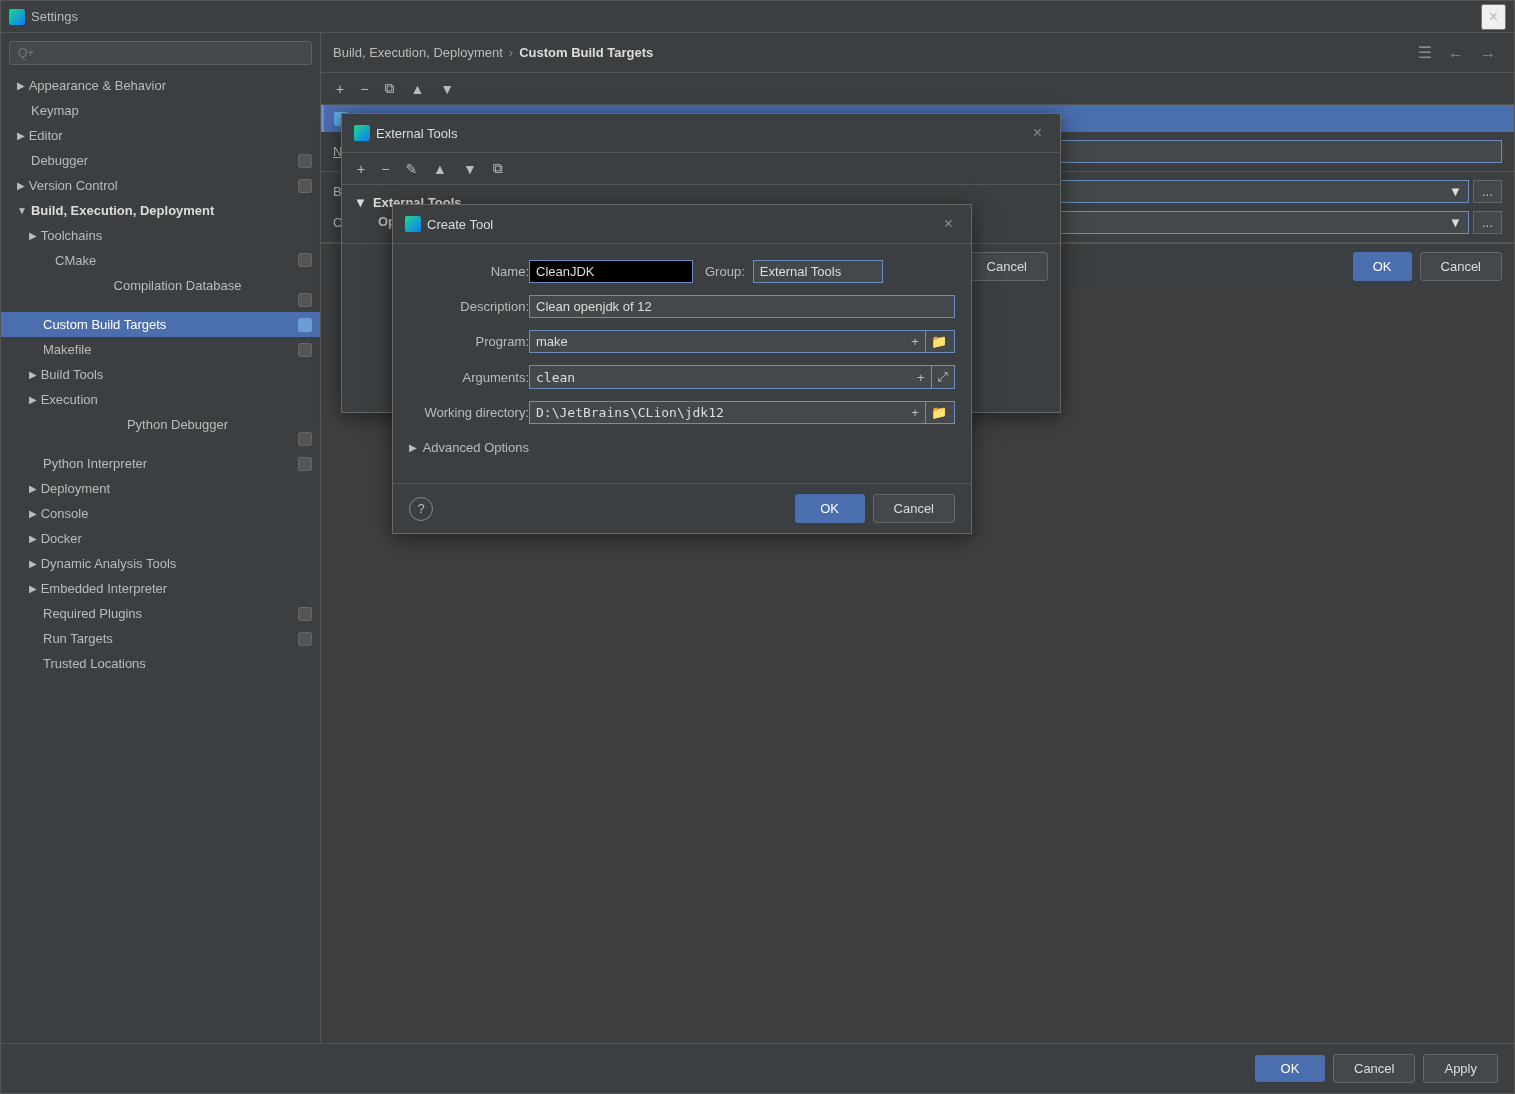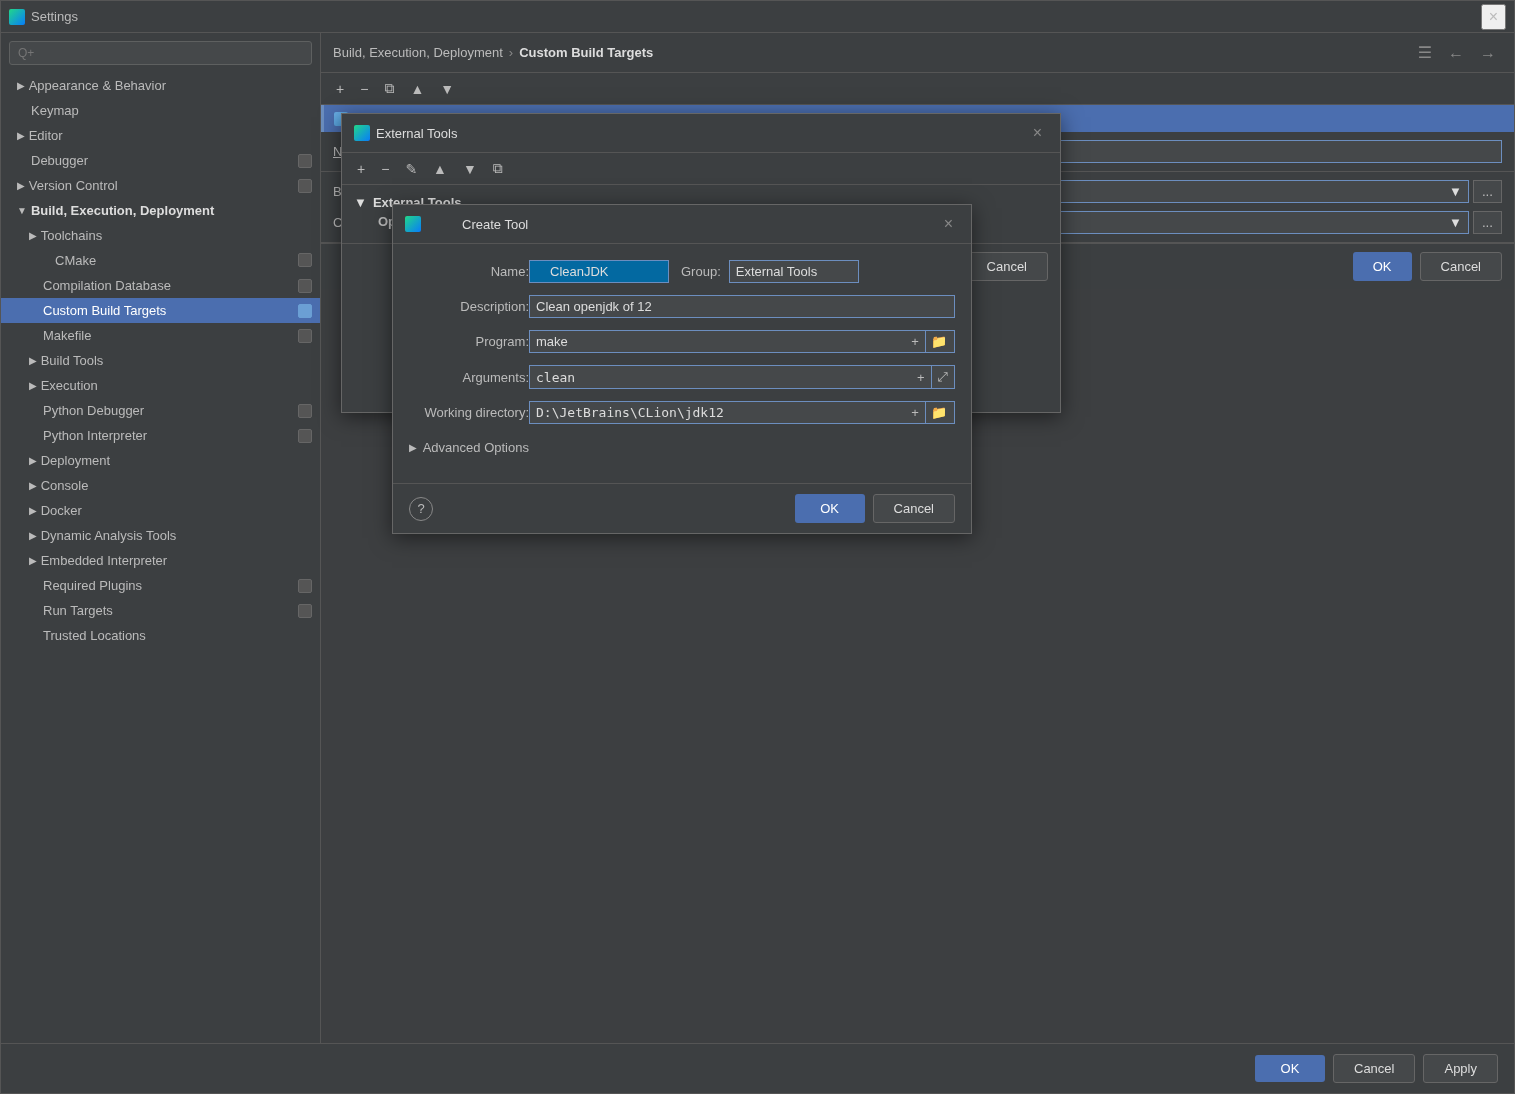--- a/index.html
+++ b/index.html
@@ -56,28 +56,28 @@
     .dialog-title-bar { display: flex; align-items: center; padding: 8px 12px; background: #3c3f41; border-bottom: 1px solid #555; }
     .dialog-title { flex: 1; color: #ddd; font-size: 13px; }
     .dialog-close { background: none; border: none; color: #888; cursor: pointer; font-size: 16px; padding: 2px 6px; }
     .dialog-toolbar { display: flex; align-items: center; padding: 4px 8px; border-bottom: 1px solid #555; gap: 2px; }
     .dialog-tree { padding: 8px; }
     .tree-section { margin-bottom: 4px; }
     .tree-section-header { display: flex; align-items: center; cursor: pointer; padding: 2px 4px; color: #ddd; font-weight: bold; }
     .tree-item { padding: 2px 4px 2px 28px; color: #bbb; cursor: pointer; }
     .dialog-footer { display: flex; justify-content: flex-end; padding: 8px 12px; gap: 8px; border-top: 1px solid #555; }
     .create-tool-dialog { background: #3c3f41; border: 1px solid #666; box-shadow: 0 4px 20px rgba(0,0,0,0.5); width: 590px; position: absolute; top: 150px; left: 380px; }
-    .ct-title-bar { display: flex; align-items: center; padding: 8px 12px; background: #3c3f41; border-bottom: 1px solid #555; gap: 35px; }
+    .ct-title-bar { display: flex; align-items: center; padding: 8px 12px; background: #3c3f41; border-bottom: 1px solid #555; }
     .ct-title { flex: 1; color: #ddd; font-size: 13px; }
     .ct-close { background: none; border: none; color: #888; cursor: pointer; font-size: 16px; padding: 2px 6px; }
     .ct-body { padding: 16px; }
     .ct-row { display: flex; align-items: center; margin-bottom: 12px; }
     .ct-label { color: #bbb; width: 120px; text-align: right; }
     .ct-input { background: #45484a; border: 1px solid #6c8ebf; color: #ddd; padding: 3px 6px; font-size: 13px; outline: none; flex: 1; }
-    .ct-input-short { width: 140px; background: #0369a1; border: 1px solid #6c8ebf; color: #ddd; padding: 3px 20px; font-size: 13px; outline: none; }
+    .ct-input-short { width: 164px; background: #000000; border: 1px solid #6c8ebf; color: #ddd; padding: 3px 6px; font-size: 13px; outline: none; }
     .ct-select { background: #45484a; border: 1px solid #6c8ebf; color: #ddd; padding: 3px 6px; font-size: 13px; outline: none; appearance: none; cursor: pointer; }
     .ct-select-wrap { display: flex; align-items: center; gap: 4px; }
 
     .tool-settings-section { margin: 8px 0; }
     .tool-settings-label { color: #888; font-size: 12px; margin-bottom: 8px; padding-left: 10px; display: flex; align-items: center; }
     .tool-settings-label::before { content: ''; display: inline-block; height: 1px; background: #555; flex: 0 0 8px; margin-right: 6px; }
     .tool-settings-label::after { content: ''; display: inline-block; height: 1px; background: #555; flex: 1; margin-left: 6px; }
     .ct-input-with-btn { display: flex; flex: 1; }
     .ct-input-with-btn input { flex: 1; background: #45484a; border: 1px solid #6c8ebf; border-right: none; color: #ddd; padding: 3px 6px; font-size: 13px; outline: none; }
     .ct-input-btn { background: #45484a; border: 1px solid #6c8ebf; border-left: none; color: #bbb; padding: 3px 6px; cursor: pointer; font-size: 13px; }
@@ -136,41 +136,41 @@
         <span style="font-weight:bold;color:#ddd;">Build, Execution, Deployment</span>
       </div>
       <div class="sidebar-item sub">
         <span class="chevron">▶</span>
         <span>Toolchains</span>
       </div>
       <div class="sidebar-item sub" style="display:flex;align-items:flex-start;margin-left:12px;">
         <span style="padding-left:14px;flex:1;">CMake</span>
         <div class="sidebar-badge"></div>
       </div>
-      <div class="sidebar-item sub" style="display:flex;align-items:center;">
+      <div class="sidebar-item sub" style="display:flex;align-items:center;flex-direction:column;">
         <span style="padding-left:14px;flex:1;">Compilation Database</span>
         <div class="sidebar-badge"></div>
       </div>
       <div class="sidebar-item sub active" style="display:flex;align-items:center;">
         <span style="padding-left:14px;flex:1;">Custom Build Targets</span>
         <div class="sidebar-badge" style="background:#6b9fd4;border-color:#6b9fd4;"></div>
       </div>
       <div class="sidebar-item sub" style="display:flex;align-items:center;">
         <span style="padding-left:14px;flex:1;">Makefile</span>
         <div class="sidebar-badge"></div>
       </div>
       <div class="sidebar-item sub">
         <span class="chevron">▶</span>
         <span>Build Tools</span>
       </div>
       <div class="sidebar-item sub">
         <span class="chevron">▶</span>
         <span>Execution</span>
       </div>
-      <div class="sidebar-item sub" style="display:flex;align-items:center;">
+      <div class="sidebar-item sub" style="display:flex;align-items:center;flex-direction:column;">
         <span style="padding-left:14px;flex:1;">Python Debugger</span>
         <div class="sidebar-badge"></div>
       </div>
       <div class="sidebar-item sub" style="display:flex;align-items:center;">
         <span style="padding-left:14px;flex:1;">Python Interpreter</span>
         <div class="sidebar-badge"></div>
       </div>
       <div class="sidebar-item sub">
         <span class="chevron">▶</span>
         <span>Deployment</span>

